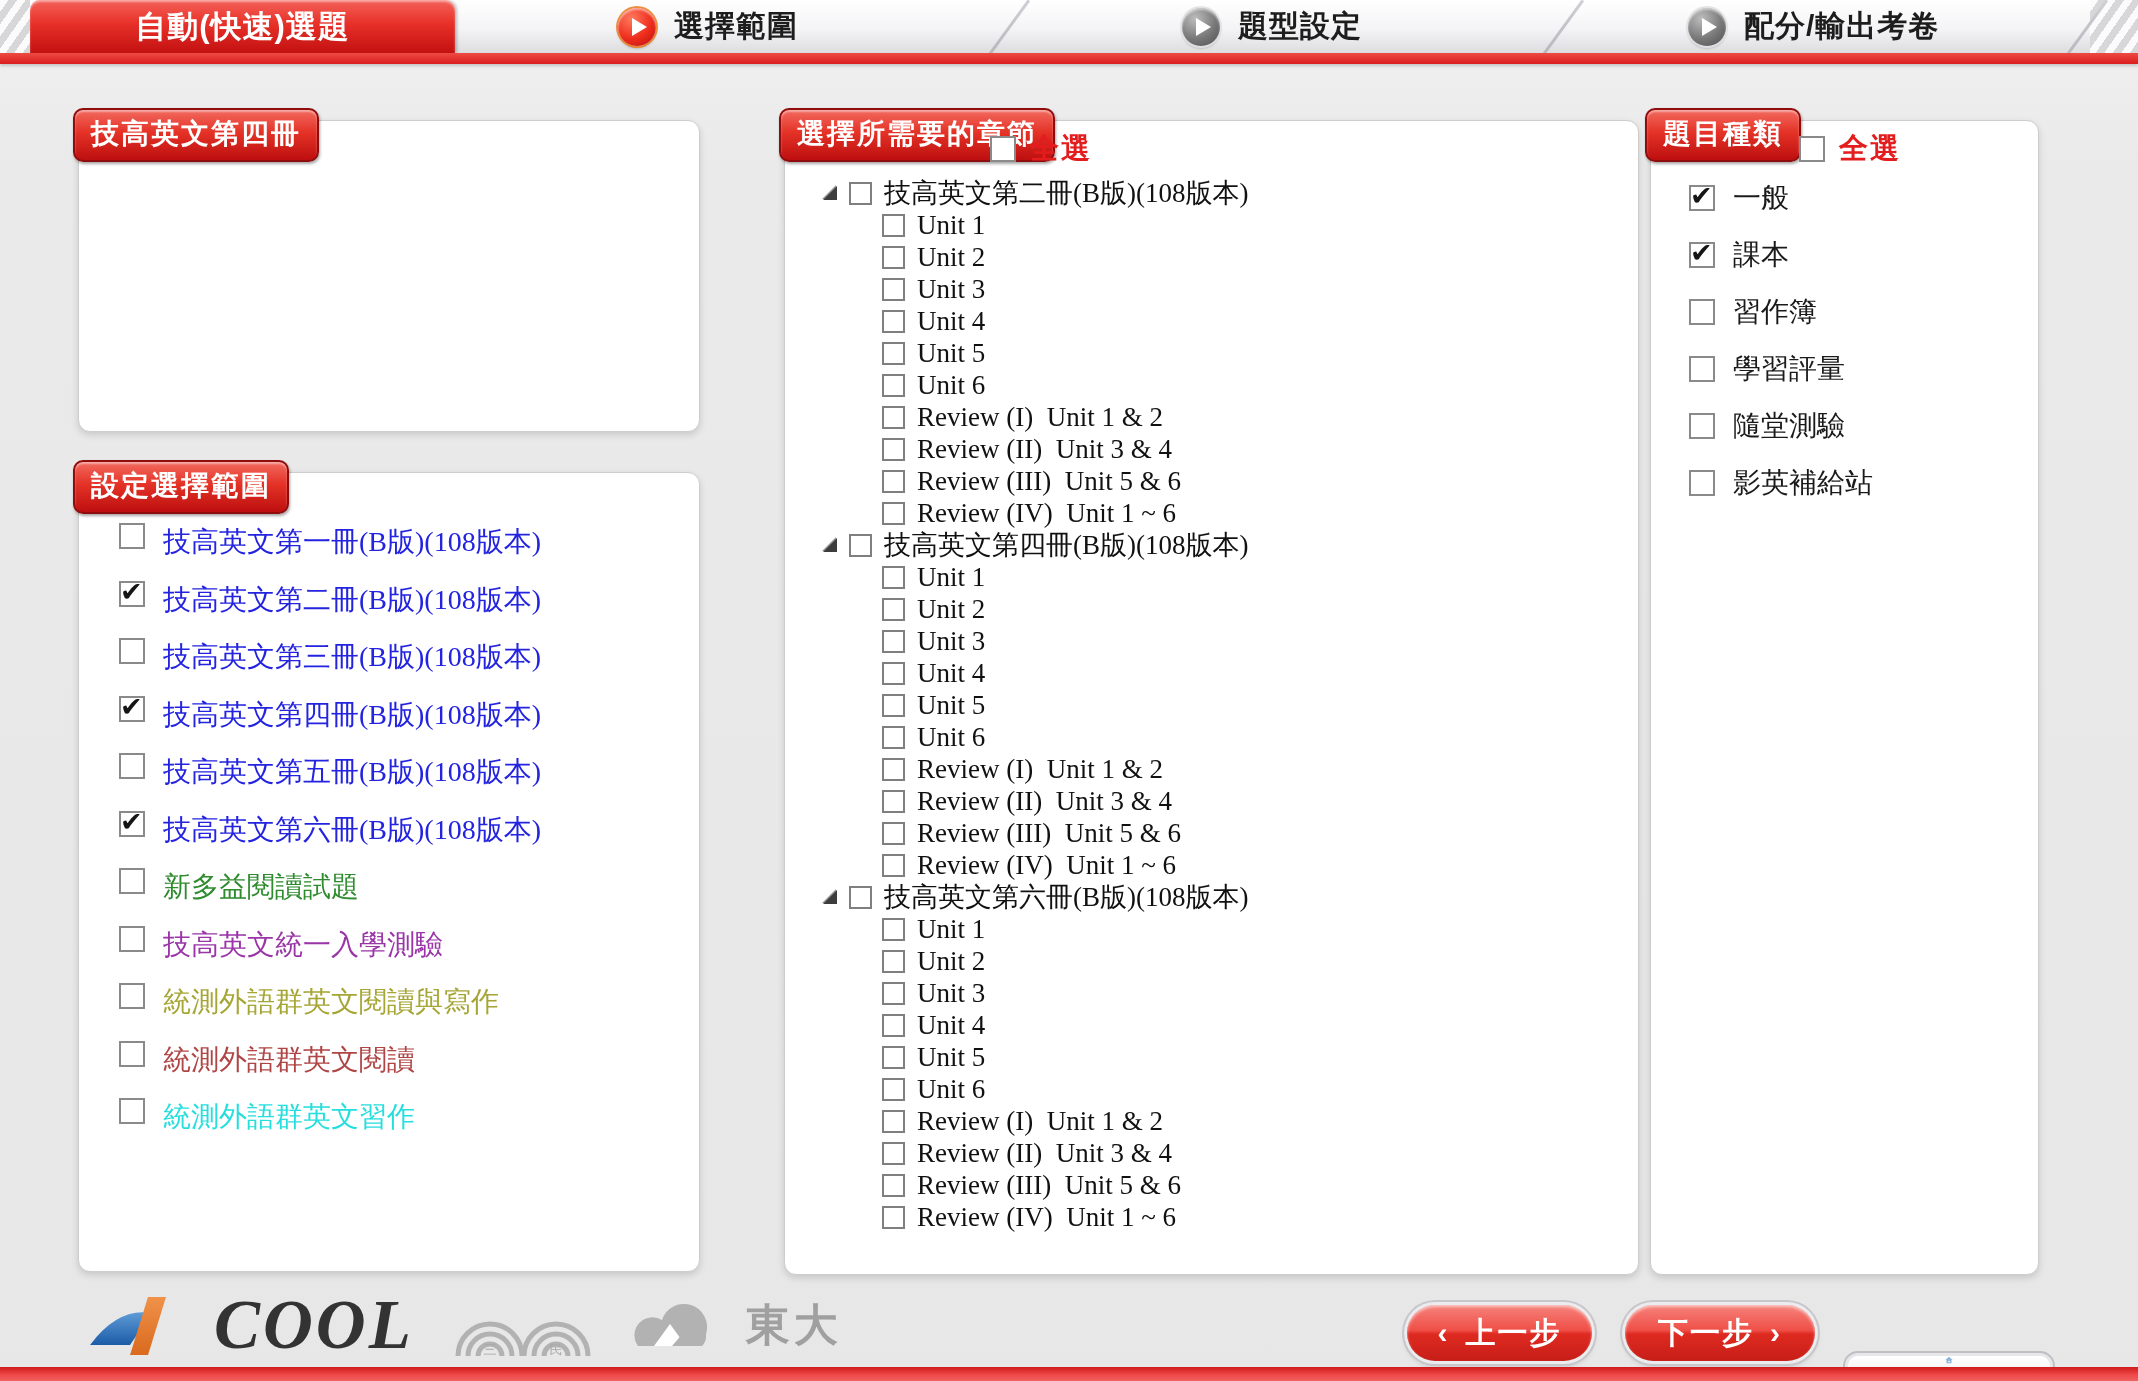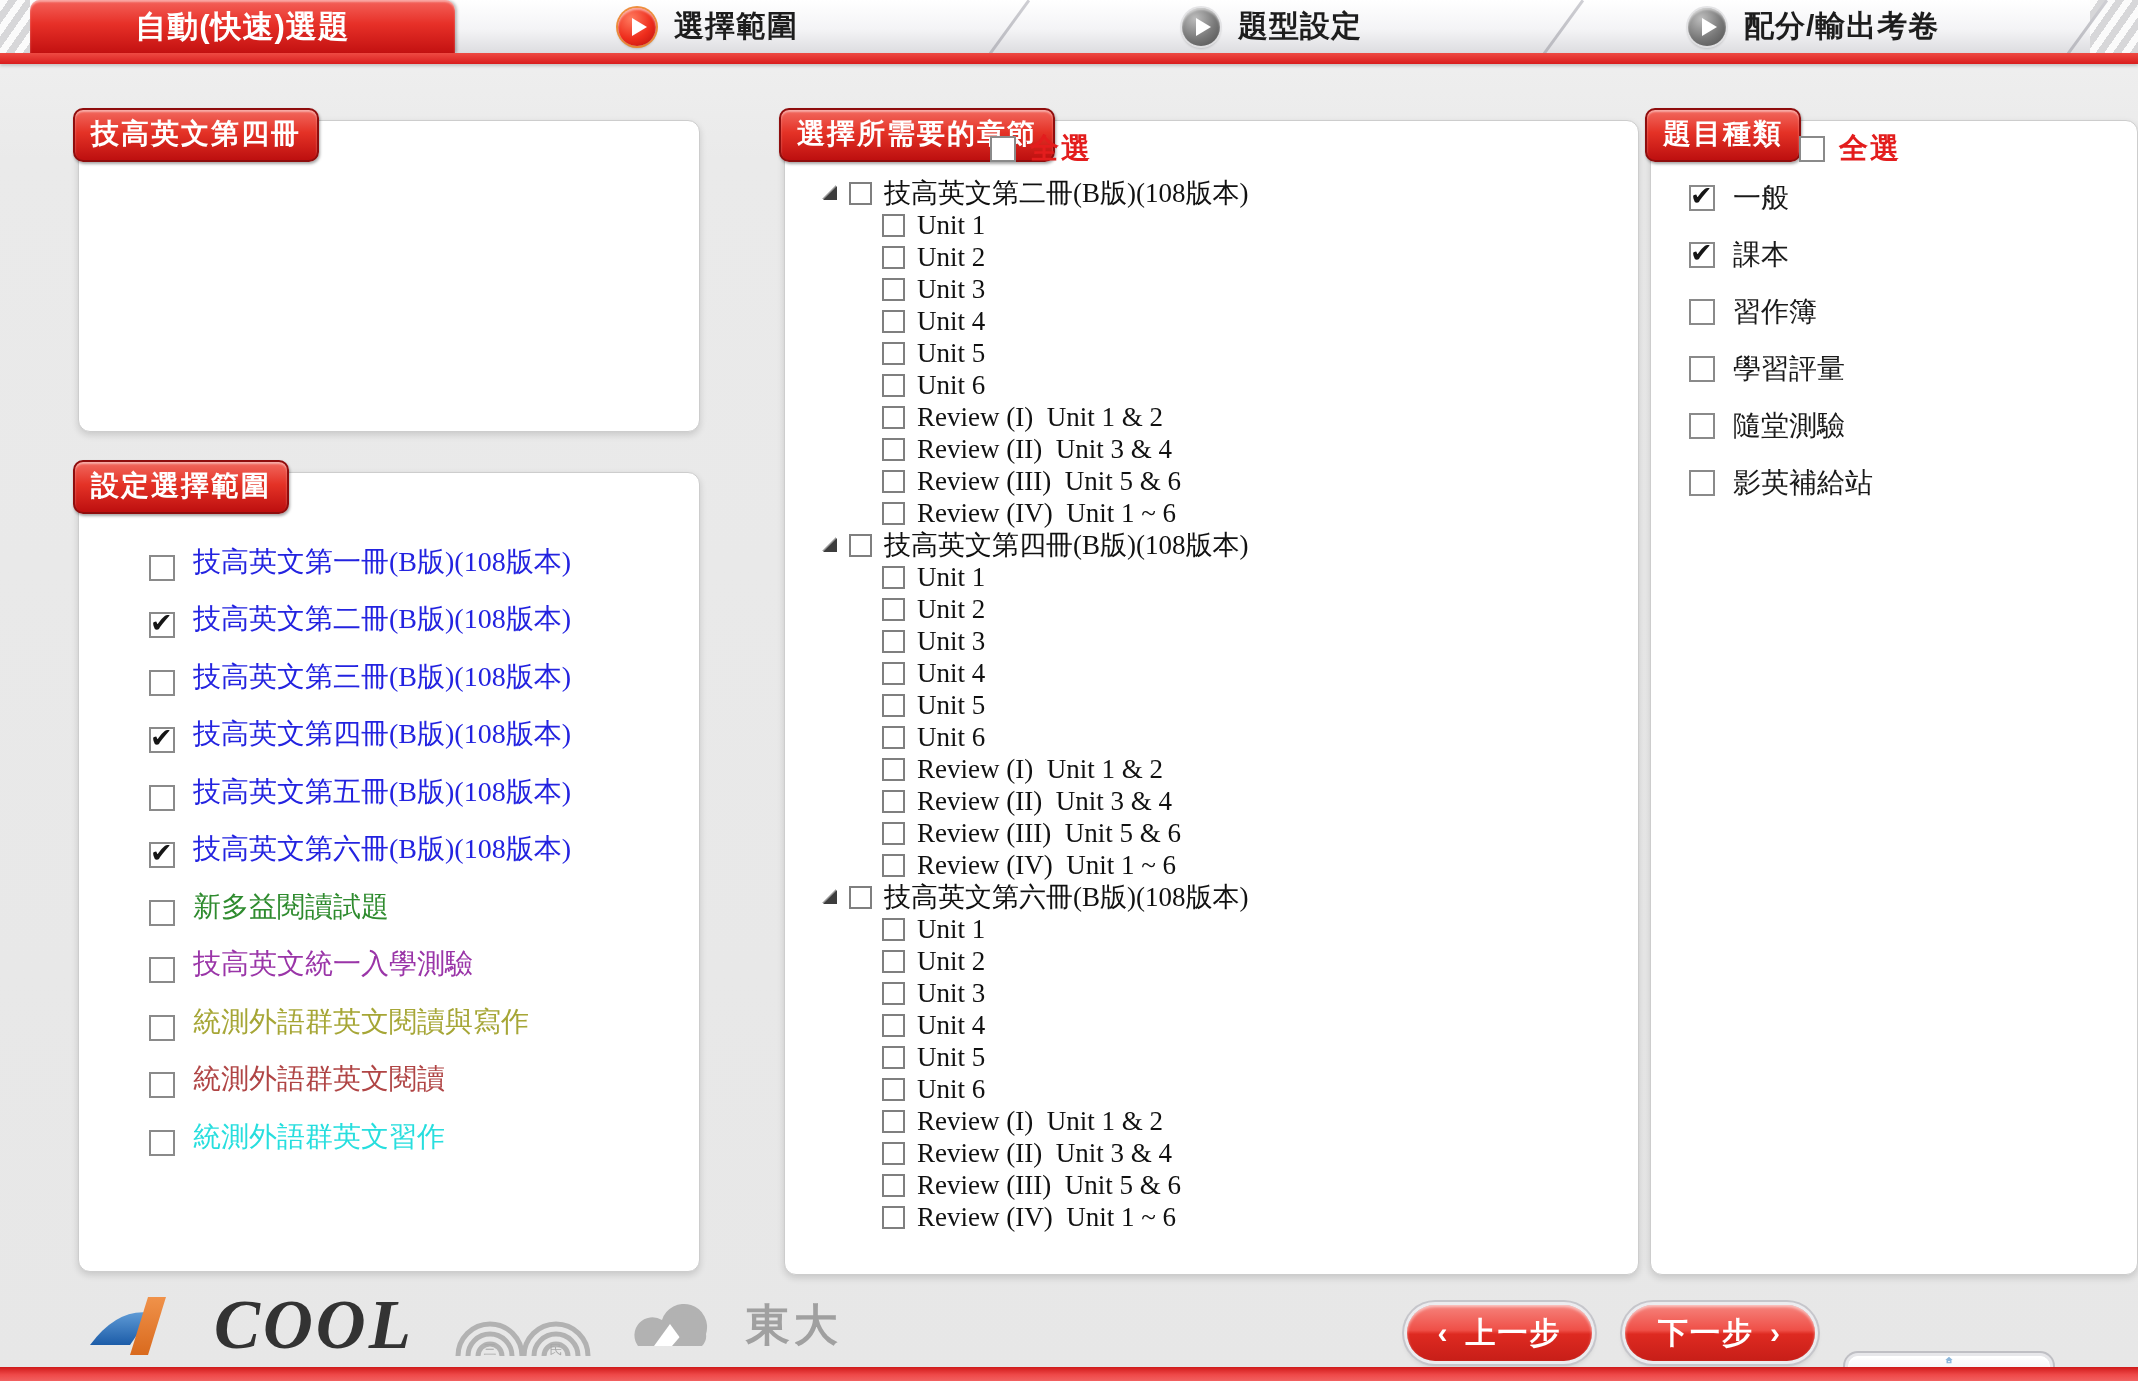--- a/index.html
+++ b/index.html
@@ -48,21 +48,21 @@
     font-size:27px;font-weight:bold;font-family:"DejaVu Sans",sans-serif;}
   .radio{width:22px;height:22px;border:3px solid #4a4a4a;border-radius:50%;background:#fff;flex:none;position:relative;}
   .radio.checked::after{content:"";position:absolute;left:3px;top:3px;width:10px;height:10px;border-radius:50%;background:#111;}
   
   .select-all{position:absolute;display:flex;align-items:center;gap:14px;z-index:3;}
   .select-all .lbl{font-size:29px;font-weight:bold;color:#e31d1d;letter-spacing:2px;}
   
   .subject-row{display:flex;align-items:center;gap:16px;margin:52px 0 0 42px;}
   .subject-row .lbl{font-size:28px;color:#111;}
   .range-list{padding-top:50px;}
-  .range-row{height:57.5px;display:flex;align-items:flex-end;gap:18px;padding-left:40px;margin-left:30px;}
+  .range-row{height:57.5px;display:flex;align-items:flex-start;gap:18px;padding-left:40px;}
   .range-row .lbl{font-size:28px;font-family:"Liberation Serif",serif;white-space:nowrap;}
   
   .tree{padding:56px 0 0 38px;}
   .tree-row{height:32px;display:flex;align-items:center;gap:12px;}
   .tree-row .lbl{font-size:27px;color:#111;font-family:"Liberation Serif",serif;white-space:pre;}
   .tree-exp{width:0;height:0;border-left:14px solid transparent;border-bottom:14px solid #3d3d3d;flex:none;
     filter:drop-shadow(-1px -1px 0 #9a9a9a);}
   .tree-row.child{padding-left:59px;}
   .tree-cb{width:23px;height:23px;border:2px solid #7f7f7f;background:#fff;flex:none;position:relative;}
   
@@ -320,21 +320,21 @@
           <span class="tree-cb"></span>
           <span class="lbl">Review (III)  Unit 5 &amp; 6</span>
         </div>
       <div class="tree-row child">
           <span class="tree-cb"></span>
           <span class="lbl">Review (IV)  Unit 1 ~ 6</span>
         </div>
     </div>
   </div>
 
-  <div class="panel" style="left:1650px;top:120px;width:488px;height:1155px;">
+  <div class="panel" style="left:1650px;top:120px;width:389px;height:1155px;">
     <div class="panel-tag">題目種類</div>
     <div class="select-all" style="left:148px;top:8px;">
       <span class="cb"></span>
       <span class="lbl">全選</span>
     </div>
     <div class="type-list">
       <div class="type-row">
         <span class="cb checked"></span>
         <span class="lbl">一般</span>
       </div>

